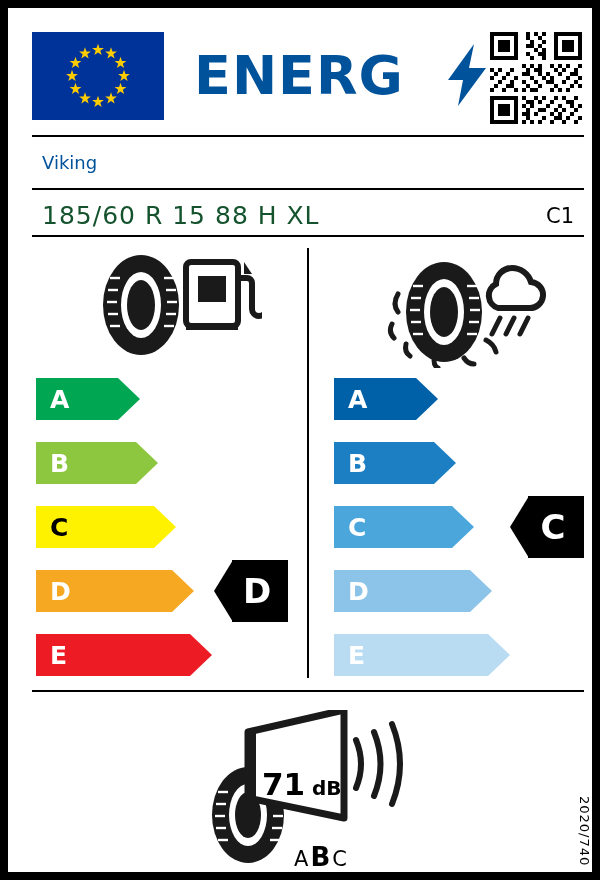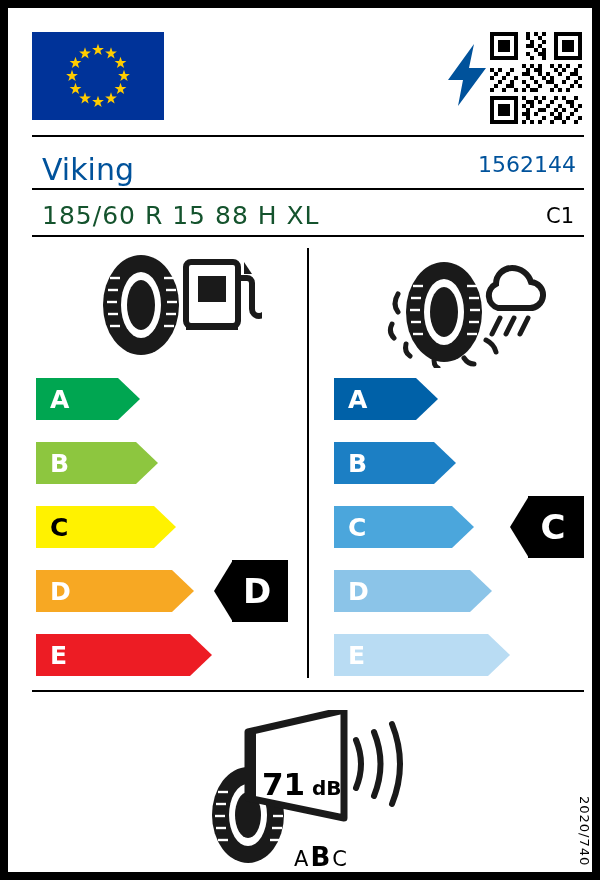--- a/index.html
+++ b/index.html
@@ -65,21 +65,21 @@
   
   .rule {
     position: absolute;
     background: #000;
     height: 2px;
   }
   .brand {
     position: absolute;
     left: 26px;
     top: 136px;
-    font-size: 30px;
+    font-size: 18px;
     color: #00529B;
     text-align: center;
   }
   .code {
     position: absolute;
     right: 24px;
     top: 136px;
     font-size: 22px;
     color: #00529B;
   }
@@ -221,20 +221,21 @@
             <polygon points="0,-6.2 1.45,-1.9 5.9,-1.9 2.3,0.75 3.65,5.05 0,2.4 -3.65,5.05 -2.3,0.75 -5.9,-1.9 -1.45,-1.9" transform="translate(53,66.5)"></polygon>
             <polygon points="0,-6.2 1.45,-1.9 5.9,-1.9 2.3,0.75 3.65,5.05 0,2.4 -3.65,5.05 -2.3,0.75 -5.9,-1.9 -1.45,-1.9" transform="translate(43.5,57)"></polygon>
             <polygon points="0,-6.2 1.45,-1.9 5.9,-1.9 2.3,0.75 3.65,5.05 0,2.4 -3.65,5.05 -2.3,0.75 -5.9,-1.9 -1.45,-1.9" transform="translate(40,44)"></polygon>
             <polygon points="0,-6.2 1.45,-1.9 5.9,-1.9 2.3,0.75 3.65,5.05 0,2.4 -3.65,5.05 -2.3,0.75 -5.9,-1.9 -1.45,-1.9" transform="translate(43.5,31)"></polygon>
             <polygon points="0,-6.2 1.45,-1.9 5.9,-1.9 2.3,0.75 3.65,5.05 0,2.4 -3.65,5.05 -2.3,0.75 -5.9,-1.9 -1.45,-1.9" transform="translate(53,21.5)"></polygon>
           </g>
         </g>
       </svg>
     </div>
 
+    <div class="energy-word">ENERG</div>
 
     <div class="bolt">
       <svg width="40" height="62" viewBox="0 0 40 62">
         <polygon points="26,0 0,36 15,36 10,62 38,24 21,24" fill="#00529B"></polygon>
       </svg>
     </div>
 
     <div class="qr">
       <svg width="92" height="92" viewBox="0 0 23 23" shape-rendering="crispEdges">
         <rect width="23" height="23" fill="#fff"></rect>
@@ -361,21 +362,20 @@
         </g>
       </svg>
     </div>
 
     <div class="rule" style="left:16px; top:119px; width:552px;"></div>
     <div class="rule" style="left:16px; top:172px; width:552px;"></div>
     <div class="rule" style="left:16px; top:219px; width:552px;"></div>
     <div class="rule" style="left:16px; top:674px; width:552px;"></div>
 
     <div class="brand">Viking</div>
-    <div class="code">1562144</div>
     <div class="size">185/60 R 15 88 H XL</div>
     <div class="cls">C1</div>
 
     <div class="divider-v" style="left:291px; top:232px; height:430px;"></div>
 
     <div class="pict" style="left:78px; top:232px;">
       <svg width="168" height="110" viewBox="0 0 168 110">
 
         <g>
           <ellipse cx="47" cy="57" rx="38" ry="50" fill="#1a1a1a"></ellipse>

